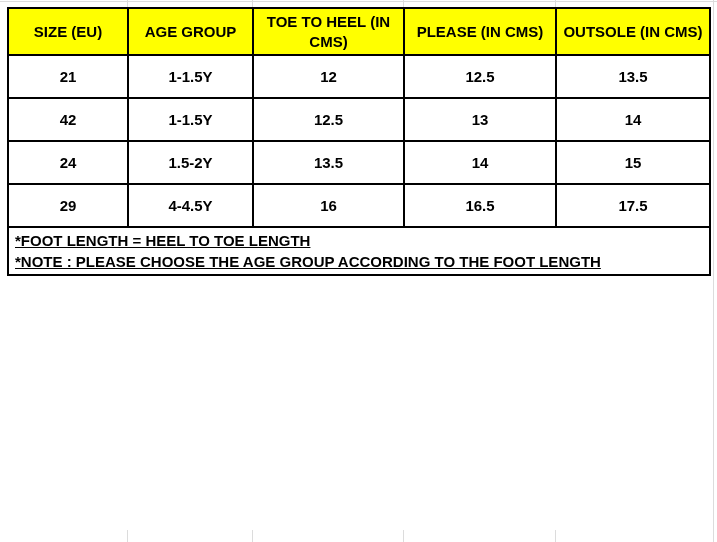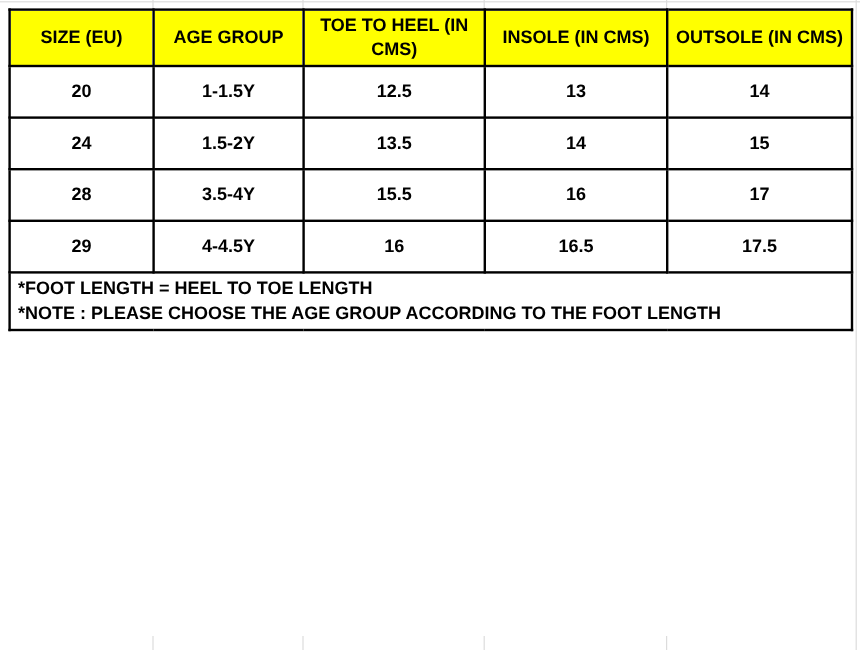--- a/index.html
+++ b/index.html
@@ -54,20 +54,21 @@
   }
   .size-chart tbody tr { height: 43px; }
   .size-chart tfoot tr { height: 47px; }
   .size-chart tfoot td {
     text-align: left;
     padding: 2px 6px;
   }
   .size-chart tfoot td .note-line {
     line-height: 21px;
     white-space: nowrap;
+    text-decoration: underline;
   }
 </style>
 </head>
 <body>
 
 <div class="screen">
 
   <div class="gridline grid-h-top"></div>
   <div class="gridline grid-v-right"></div>
   <div class="gridline grid-tick-top tick-c1"></div>
@@ -85,45 +86,45 @@
       <col style="width:125px">
       <col style="width:151px">
       <col style="width:152px">
       <col style="width:154px">
     </colgroup>
     <thead>
       <tr id="header-row">
           <th>SIZE (EU)</th>
           <th>AGE GROUP</th>
           <th>TOE TO HEEL (IN CMS)</th>
-          <th>INSOLE (IN CMS)</th>
+          <th>PLEASE (IN CMS)</th>
           <th>OUTSOLE (IN CMS)</th>
         </tr>
     </thead>
     <tbody id="body-rows">
         <tr>
-          <td>20</td>
+          <td>21</td>
+          <td>1-1.5Y</td>
+          <td>12</td>
+          <td>12.5</td>
+          <td>13.5</td>
+        </tr>
+        <tr>
+          <td>42</td>
           <td>1-1.5Y</td>
           <td>12.5</td>
           <td>13</td>
           <td>14</td>
         </tr>
         <tr>
           <td>24</td>
           <td>1.5-2Y</td>
           <td>13.5</td>
           <td>14</td>
           <td>15</td>
-        </tr>
-        <tr>
-          <td>28</td>
-          <td>3.5-4Y</td>
-          <td>15.5</td>
-          <td>16</td>
-          <td>17</td>
         </tr>
         <tr>
           <td>29</td>
           <td>4-4.5Y</td>
           <td>16</td>
           <td>16.5</td>
           <td>17.5</td>
         </tr>
       </tbody>
     <tfoot>

